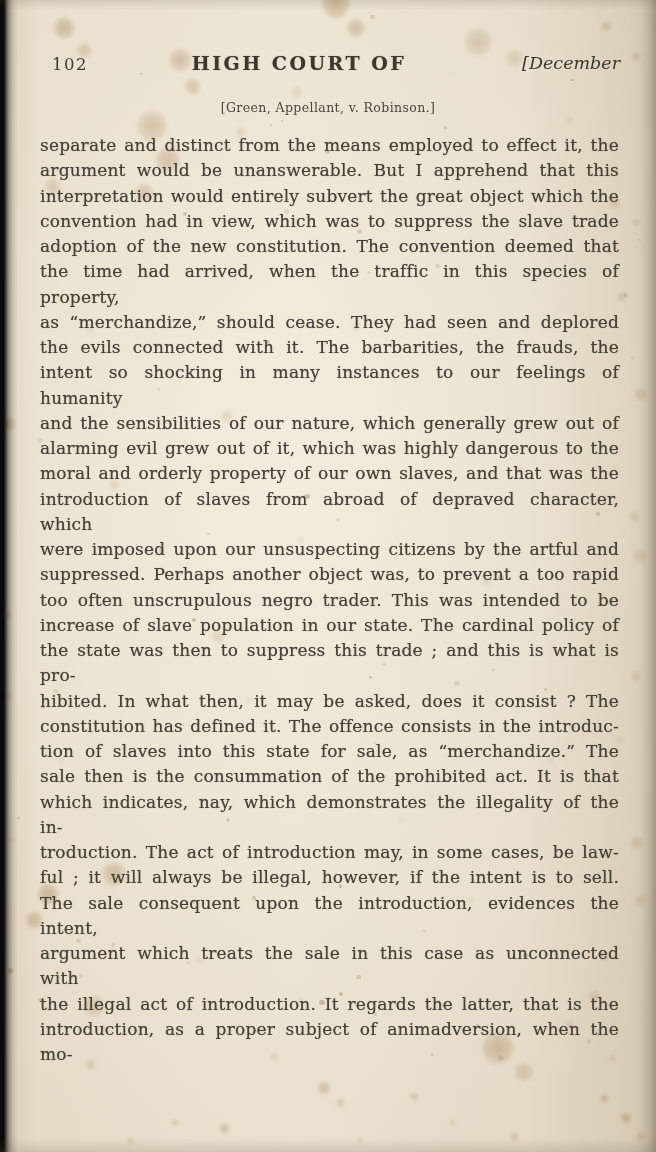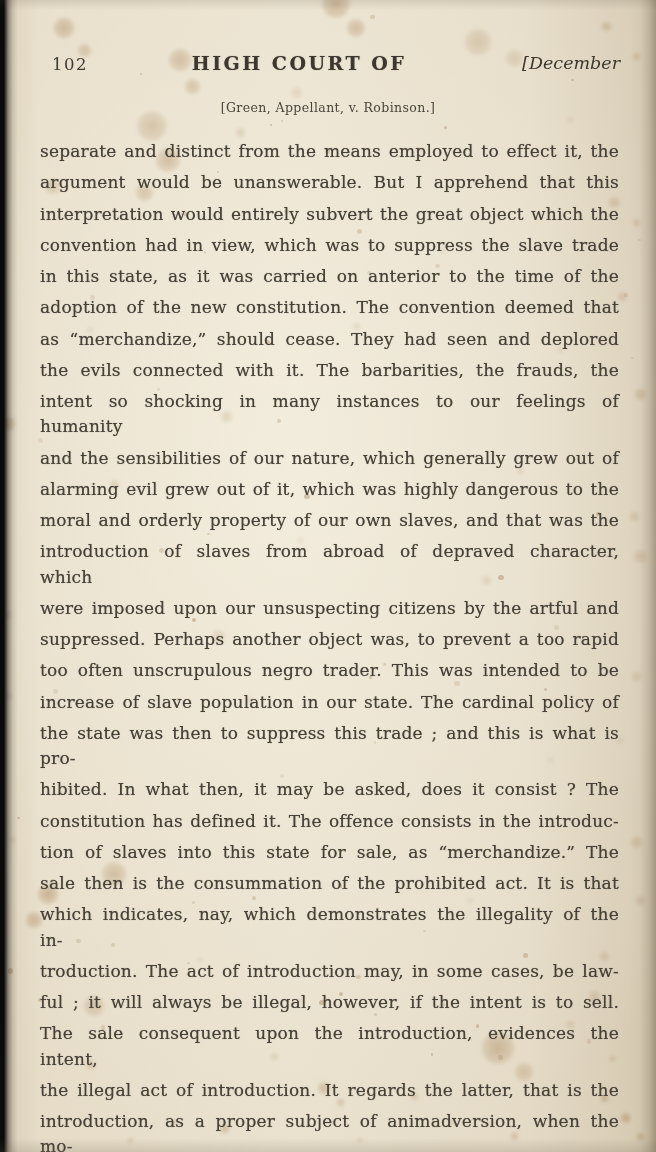--- a/index.html
+++ b/index.html
@@ -62,21 +62,20 @@
     font-size:17px;line-height:25.25px;
   }
   .line{
     text-align:justify;
     text-align-last:justify;
     letter-spacing:0.2px;
     word-spacing:1.5px;
     white-space:normal;
     color:#454038;
     text-shadow:0 0 0.8px rgba(62,56,46,0.55);
-    margin-top:6px;
   }
 </style>
 </head>
 <body>
 
 <div class="page">
   <div class="stains" id="stains">
       <div class="stain" style="left: 321px; top: -11px; width: 30px; height: 30px; background: radial-gradient(circle, rgba(165, 128, 82, 0.45) 0%, rgba(170, 135, 90, 0.247) 55%, rgba(170, 135, 90, 0) 75%);"></div>
       <div class="stain" style="left: 346px; top: 18px; width: 20px; height: 20px; background: radial-gradient(circle, rgba(165, 128, 82, 0.38) 0%, rgba(170, 135, 90, 0.208) 55%, rgba(170, 135, 90, 0) 75%);"></div>
       <div class="stain" style="left: 53px; top: 17px; width: 22px; height: 22px; background: radial-gradient(circle, rgba(165, 128, 82, 0.42) 0%, rgba(170, 135, 90, 0.23) 55%, rgba(170, 135, 90, 0) 75%);"></div>
@@ -230,42 +229,43 @@
     <span class="date-head">[December</span>
   </div>
 
   <div class="caption">[Green, Appellant, v. Robinson.]</div>
 
   <div class="body" id="body-lines">
       <div class="line">separate and distinct from the means employed to effect it, the</div>
       <div class="line">argument would be unanswerable.  But I apprehend that this</div>
       <div class="line">interpretation would entirely subvert the great object which the</div>
       <div class="line">convention had in view, which was to suppress the slave trade</div>
-      <div class="line">in this state, as it was carried on anterior to the time of the</div>
       <div class="line">adoption of the new constitution.  The convention deemed that</div>
+      <div class="line">the time had arrived, when the traffic in this species of property,</div>
       <div class="line">as “merchandize,” should cease.  They had seen and deplored</div>
       <div class="line">the evils connected with it.  The barbarities, the frauds, the</div>
       <div class="line">intent so shocking in many instances to our feelings of humanity</div>
       <div class="line">and the sensibilities of our nature, which generally grew out of</div>
       <div class="line">alarming evil grew out of it, which was highly dangerous to the</div>
       <div class="line">moral and orderly property of our own slaves, and that was the</div>
       <div class="line">introduction of slaves from abroad of depraved character, which</div>
       <div class="line">were imposed upon our unsuspecting citizens by the artful and</div>
       <div class="line">suppressed.  Perhaps another object was, to prevent a too rapid</div>
       <div class="line">too often unscrupulous negro trader.  This was intended to be</div>
       <div class="line">increase of slave population in our state.  The cardinal policy of</div>
       <div class="line">the state was then to suppress this trade ; and this is what is pro-</div>
       <div class="line">hibited.  In what then, it may be asked, does it consist ?  The</div>
       <div class="line">constitution has defined it.  The offence consists in the introduc-</div>
       <div class="line">tion of slaves into this state for sale, as “merchandize.”  The</div>
       <div class="line">sale then is the consummation of the prohibited act.  It is that</div>
       <div class="line">which indicates, nay, which demonstrates the illegality of the in-</div>
       <div class="line">troduction.  The act of introduction may, in some cases, be law-</div>
       <div class="line">ful ; it will always be illegal, however, if the intent is to sell.</div>
       <div class="line">The sale consequent upon the introduction, evidences the intent,</div>
+      <div class="line">argument which treats the sale in this case as unconnected with</div>
       <div class="line">the illegal act of introduction.  It regards the latter, that is the</div>
       <div class="line">introduction, as a proper subject of animadversion, when the mo-</div>
     </div>
 
   <div class="edge-left"></div>
   <div class="edge-right"></div>
   <div class="edge-top"></div>
   <div class="edge-bottom"></div>
 </div>
 

